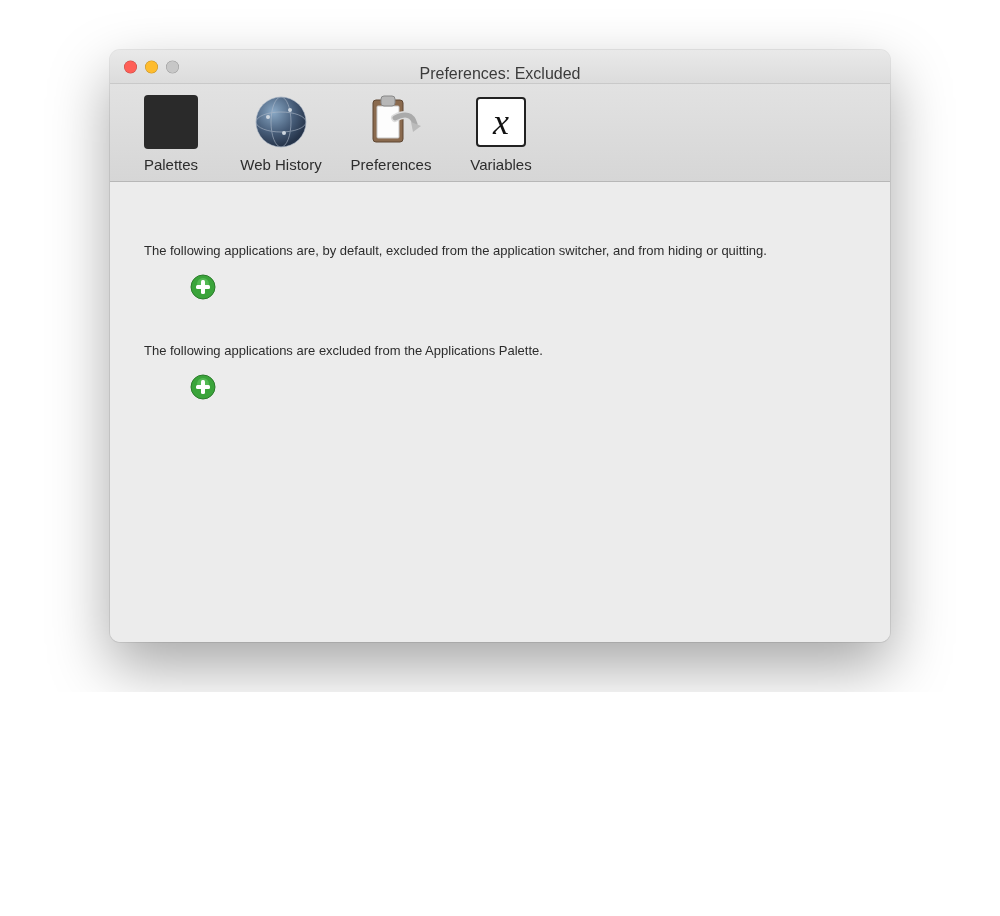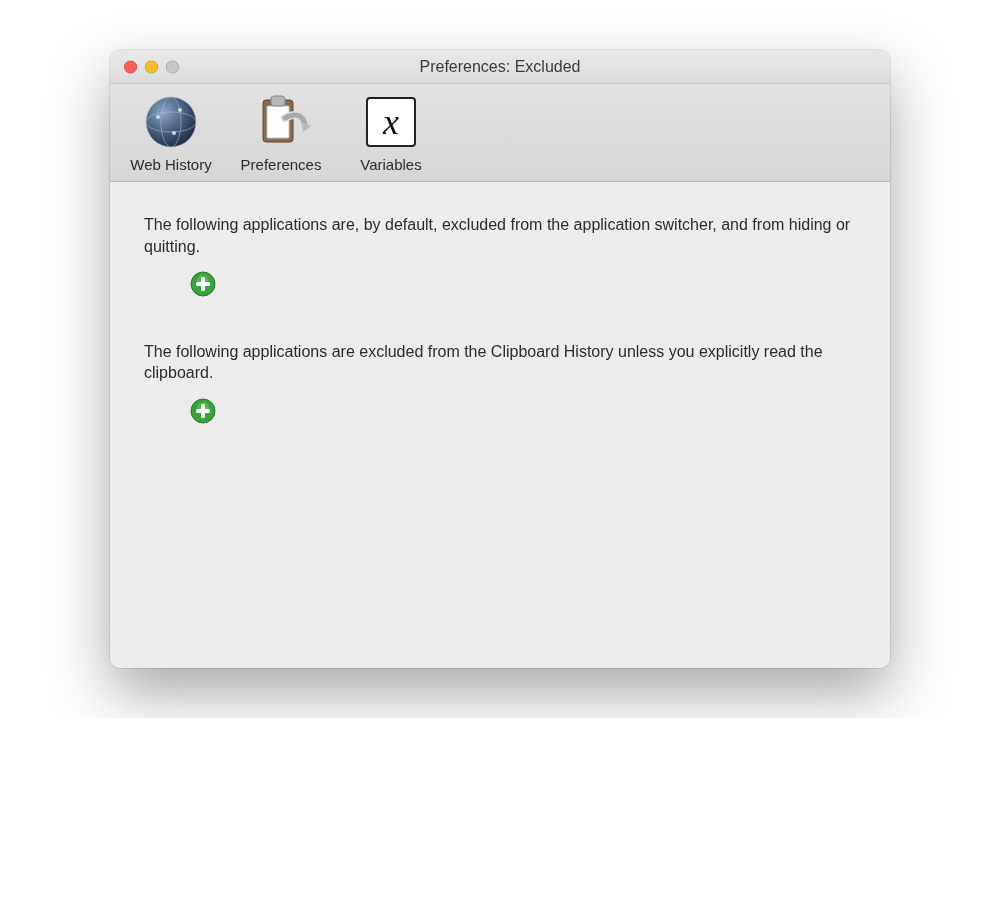--- a/index.html
+++ b/index.html
@@ -16,21 +16,21 @@
     width: 780px;
     border-radius: 10px;
     overflow: hidden;
     box-shadow: 0 25px 60px rgba(0,0,0,0.35), 0 0 0 1px rgba(0,0,0,0.08);
     background: #ececec;
   }
   .titlebar {
     height: 34px;
     background: linear-gradient(#e9e9e9, #dcdcdc);
     display: flex;
-    align-items: center;
+    align-items: flex-end;
     position: relative;
     padding: 0 12px;
     border-bottom: 1px solid #c9c9c9;
   }
   .traffic-lights {
     display: flex;
     gap: 8px;
     position: absolute;
     left: 14px;
     top: 50%;
@@ -75,23 +75,23 @@
     background: #c3c3c3;
   }
   .tab .icon-wrap {
     height: 56px;
     display: flex;
     align-items: center;
     justify-content: center;
   }
   .content {
     background: #ececec;
-    padding: 32px 34px 200px 34px;
+    padding: 60px 34px 200px 34px;
     color: #2c2c2c;
-    font-size: 16px;
+    font-size: 13px;
     line-height: 1.35;
   }
   .section { margin-bottom: 38px; }
   .section p { margin: 0 0 14px 0; }
   .add-btn {
     margin-left: 46px;
     display: inline-flex;
     width: 26px;
     height: 26px;
     cursor: default;
@@ -140,20 +140,26 @@
       <div class="tl tl-close"></div>
       <div class="tl tl-minimize"></div>
       <div class="tl tl-maximize"></div>
     </div>
     <div class="window-title">Preferences: Excluded</div>
   </div>
 
   <div class="toolbar">
 
 
+    <div class="tab">
+      <div class="icon-wrap">
+        <div class="ico-palettes"></div>
+      </div>
+      <span>Palettes</span>
+    </div>
 
     <div class="tab">
       <div class="icon-wrap">
         <svg width="54" height="54" viewBox="0 0 54 54">
           <defs>
             <radialGradient id="gl" cx="35%" cy="30%" r="70%">
               <stop offset="0%" stop-color="#8aa9c6"></stop>
               <stop offset="60%" stop-color="#475d79"></stop>
               <stop offset="100%" stop-color="#26344a"></stop>
             </radialGradient>
@@ -203,28 +209,28 @@
       <span class="add-btn">
         <svg width="26" height="26" viewBox="0 0 26 26">
           <circle cx="13" cy="13" r="12" fill="#3aa43a" stroke="#2b7b2b" stroke-width="1"></circle>
           <circle cx="13" cy="10" r="6" fill="#6cce6c" opacity="0.5"></circle>
           <rect x="11" y="6" width="4" height="14" rx="1.5" fill="#fff"></rect>
           <rect x="6" y="11" width="14" height="4" rx="1.5" fill="#fff"></rect>
         </svg>
       </span>
     </div>
 
-
     <div class="section">
-      <p>The following applications are excluded from the Clipboard History unless you explicitly read the clipboard.</p>
+      <p>The following applications are excluded from the Applications Palette.</p>
       <span class="add-btn">
         <svg width="26" height="26" viewBox="0 0 26 26">
           <circle cx="13" cy="13" r="12" fill="#3aa43a" stroke="#2b7b2b" stroke-width="1"></circle>
           <circle cx="13" cy="10" r="6" fill="#6cce6c" opacity="0.5"></circle>
           <rect x="11" y="6" width="4" height="14" rx="1.5" fill="#fff"></rect>
           <rect x="6" y="11" width="14" height="4" rx="1.5" fill="#fff"></rect>
         </svg>
       </span>
     </div>
 
+
   </div>
 
 </div>
 
 </body></html>

